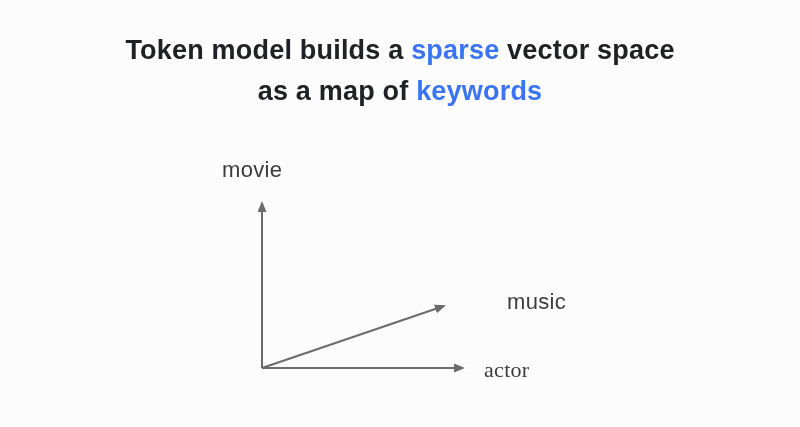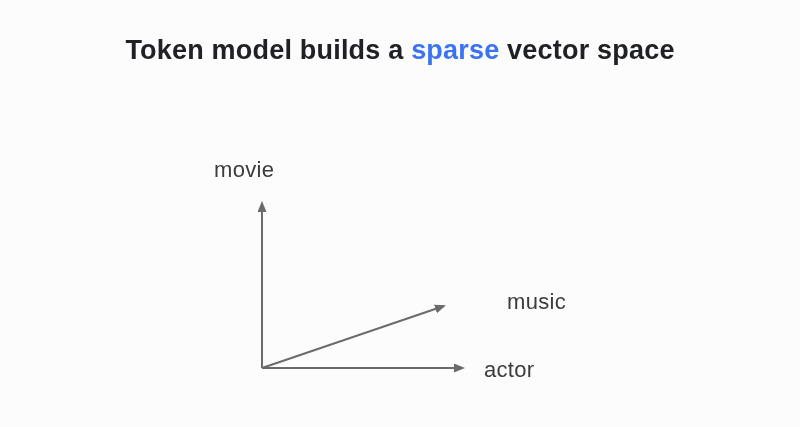--- a/index.html
+++ b/index.html
@@ -38,31 +38,32 @@
     height: 427px;
   }
   .axis-label {
     position: absolute;
     font-size: 22px;
     font-weight: 400;
     color: #3c3c3c;
     letter-spacing: 0.3px;
     white-space: nowrap;
   }
-  .label-movie { left: 214px; top: 157px; }
+  .label-movie { left: 222px; top: 157px; }
   .label-music { left: 467px; top: 289px; margin-left: 40px; }
-  .label-actor { left: 484px; top: 357px; }
+  .label-actor { left: 484px; top: 357px; font-family: Liberation Serif, serif; }
 </style>
 </head>
 <body>
 
 <div class="slide">
 
   <div class="title">
     <div><span>Token model builds a </span><span class="em">sparse</span><span> vector space</span></div>
+    <div><span>as a map of </span><span class="em">keywords</span></div>
   </div>
 
   <svg class="diagram-svg" viewBox="0 0 800 427" xmlns="http://www.w3.org/2000/svg">
     <defs>
       <marker id="arrowhead" markerWidth="11" markerHeight="10" refX="9" refY="4.5" orient="auto" markerUnits="userSpaceOnUse">
         <path d="M0,0 L11,4.5 L0,9 Z" fill="#6b6b6b"></path>
       </marker>
     </defs>
     <line x1="262" y1="368" x2="262" y2="203" stroke="#6b6b6b" stroke-width="2" marker-end="url(#arrowhead)"></line>
     <line x1="262" y1="368" x2="463" y2="368" stroke="#6b6b6b" stroke-width="2" marker-end="url(#arrowhead)"></line>

